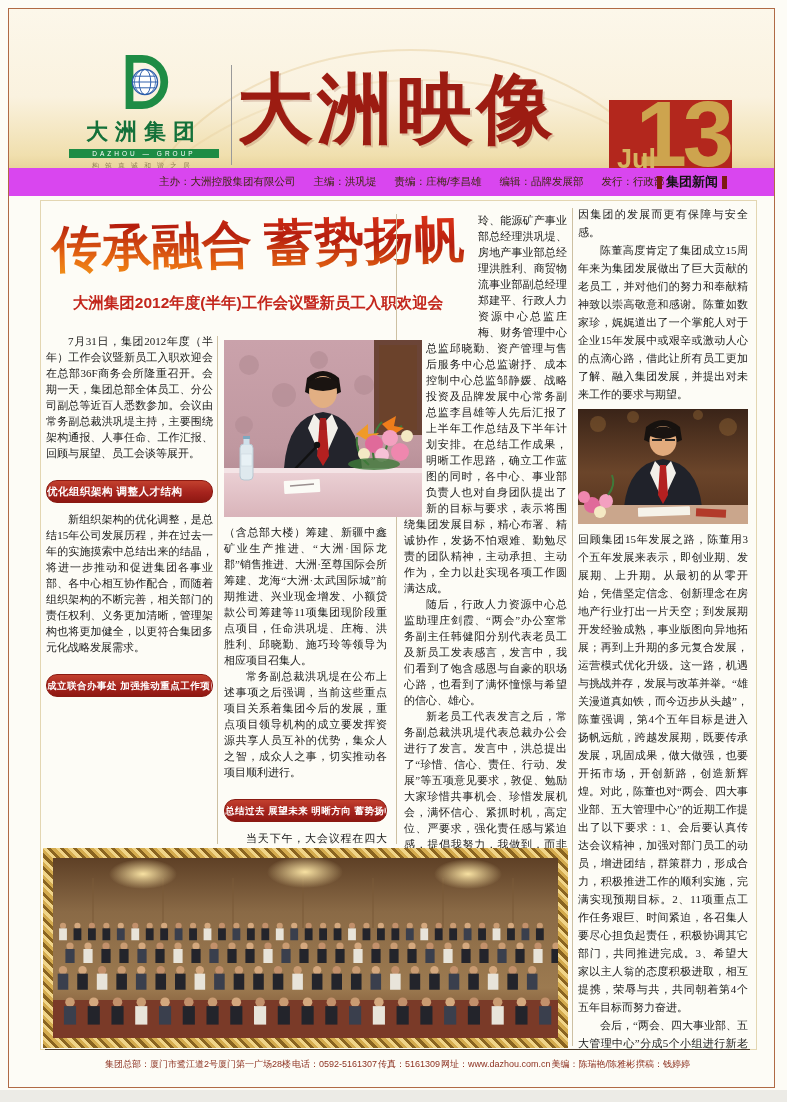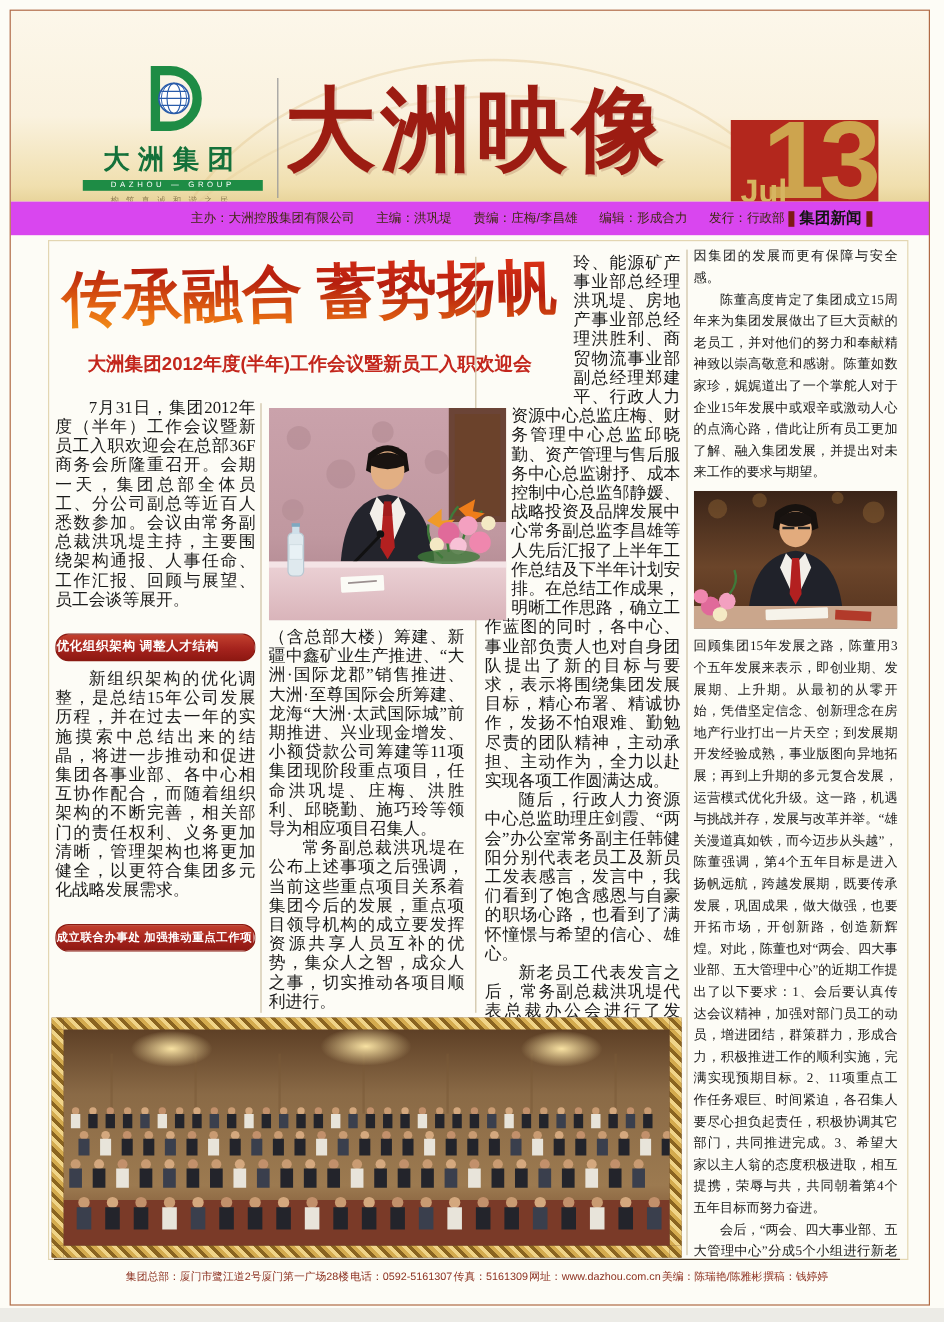--- a/index.html
+++ b/index.html
@@ -47,21 +47,21 @@
   .headline-text{font-size:50px;font-weight:bold;white-space:nowrap;line-height:82px;
                  transform:rotate(-1.5deg);color:#cf2a12;letter-spacing:0px;}
   @supports (-webkit-background-clip:text){
     .headline-text{background:linear-gradient(185deg,#e8391a 8%,#b51e0e 42%,#e86d12 72%,#f7a81f 96%);
                    -webkit-background-clip:text;background-clip:text;color:transparent;}
   }
   .headline-sub{margin-top:8px;font-family:"Liberation Sans",sans-serif;font-weight:bold;
                 font-size:15.5px;color:#c3261c;white-space:nowrap;}
 
   .col{position:absolute;overflow:hidden;}
-  .col p{margin:0;font-size:14px;text-align:justify;text-justify:inter-character;}
+  .col p{margin:0;font-size:11px;text-align:justify;text-justify:inter-character;}
   .col p.ind{text-indent:2em;}
   .col1{left:46px;top:333px;width:167px;height:514px;}
   .col1 p{line-height:16px;}
   .col2{left:224px;top:524px;width:163px;height:322px;}
   .col2 p{line-height:16px;}
   .col3{left:404px;top:212px;width:163px;height:636px;}
   .col3 p{line-height:16px;}
   .col4{left:578px;top:205px;width:170px;height:845px;}
   .col4 p{font-size:11px;line-height:18px;}
   .float-sp1{float:left;width:74px;height:120px;}
@@ -125,21 +125,21 @@
       <div class="date-line2">农历壬辰年</div>
       <div class="date-issue">总第13期</div>
     </div>
   </div>
 
   <div class="info-strip">
     <div class="strip-text">
       <span>主办：大洲控股集团有限公司</span>
       <span>主编：洪巩堤</span>
       <span>责编：庄梅/李昌雄</span>
-      <span>编辑：形成合力</span>
+      <span>编辑：品牌发展部</span>
       <span>发行：行政部</span>
     </div>
     <div class="news-label">
       <div class="news-bar"></div>
       <span>集团新闻</span>
       <div class="news-bar"></div>
     </div>
   </div>
 
   <div class="content-frame"></div>

